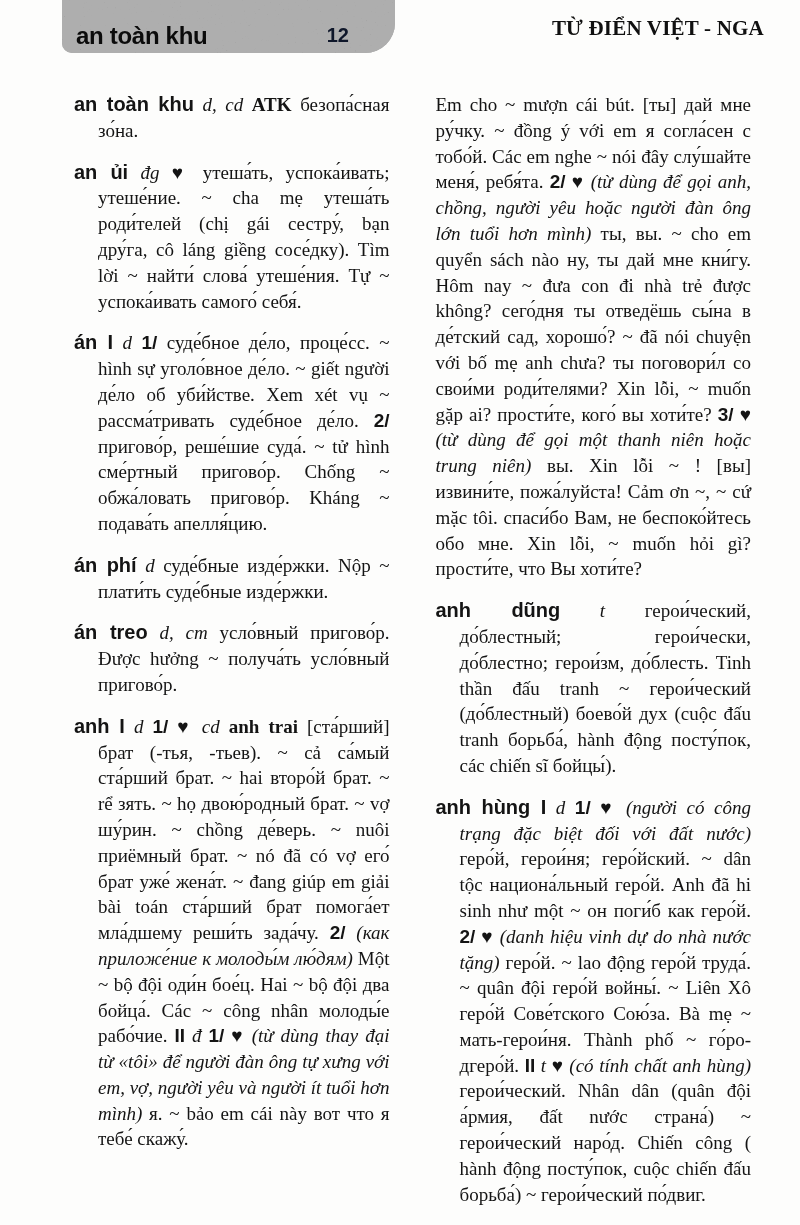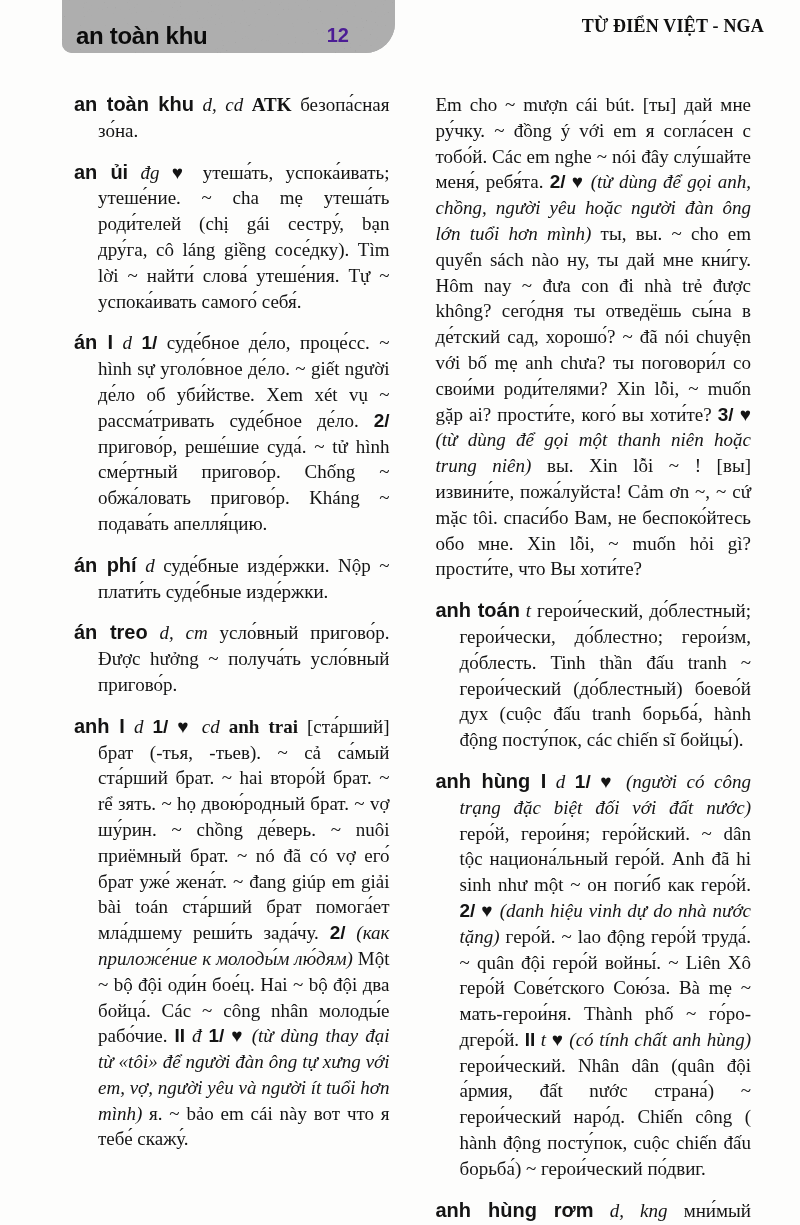--- a/index.html
+++ b/index.html
@@ -27,26 +27,26 @@
   .banner svg.noise { position: absolute; left: 0; top: 0; width: 100%; height: 100%; }
   .banner-word {
     position: absolute; left: 14px; bottom: 3px;
     font-family: "Liberation Sans", "DejaVu Sans", sans-serif;
     font-weight: 700; font-size: 24px; letter-spacing: -0.3px;
     color: #0b0b0b;
   }
   .banner-num {
     position: absolute; right: 46px; bottom: 6px;
     font-family: "Liberation Sans", "DejaVu Sans", sans-serif;
-    font-weight: 700; font-size: 20px; color: #4c1d95;
+    font-weight: 700; font-size: 20px; color: #0f172a;
   }
   .dict-title {
     position: absolute; right: 36px; top: 16px;
     font-family: "Liberation Serif", "DejaVu Serif", serif;
-    font-weight: 700; font-size: 18px; letter-spacing: 0.2px;
+    font-weight: 700; font-size: 21px; letter-spacing: 0.2px;
     color: #101010;
     white-space: nowrap;
   }
 
   
   .page-body {
     display: flex;
     gap: 14px;
     padding: 4px 33px 0 58px;
   }
@@ -96,17 +96,17 @@
   <div class="col">
       <p class="entry"><span class="hw">an toàn khu</span><span class="i"> d, cd </span><span class="b">ATK</span><span> безопа́сная зо́на.</span></p>
       <p class="entry"><span class="hw">an ủi</span><span class="i"> đg </span><span>♥ утеша́ть, успока́ивать; утеше́ние. ~ cha mẹ утеша́ть роди́телей (chị gái сестру́, bạn дру́га, cô láng giềng сосе́дку). Tìm lời ~ найти́ слова́ утеше́ния. Tự ~ успока́ивать самого́ себя́.</span></p>
       <p class="entry"><span class="hw">án I</span><span class="i"> d </span><span class="bs">1/</span><span> суде́бное де́ло, проце́сс. ~ hình sự уголо́вное де́ло. ~ giết người де́ло об уби́йстве. Xem xét vụ ~ рассма́тривать суде́бное де́ло. </span><span class="bs">2/</span><span> пригово́р, реше́шие суда́. ~ tử hình сме́ртный пригово́р. Chống ~ обжа́ловать пригово́р. Kháng ~ подава́ть апелля́цию.</span></p>
       <p class="entry"><span class="hw">án phí</span><span class="i"> d </span><span>суде́бные изде́ржки. Nộp ~ плати́ть суде́бные изде́ржки.</span></p>
       <p class="entry"><span class="hw">án treo</span><span class="i"> d, cm </span><span>усло́вный пригово́р. Được hưởng ~ получа́ть усло́вный пригово́р.</span></p>
       <p class="entry"><span class="hw">anh I</span><span class="i"> d </span><span class="bs">1/</span><span> ♥ </span><span class="i">cd </span><span class="b">anh trai</span><span> [ста́рший] брат (-тья, -тьев). ~ cả са́мый ста́рший брат. ~ hai второ́й брат. ~ rể зять. ~ họ двою́родный брат. ~ vợ шу́рин. ~ chồng де́верь. ~ nuôi приёмный брат. ~ nó đã có vợ его́ брат уже́ жена́т. ~ đang giúp em giải bài toán ста́рший брат помога́ет мла́дшему реши́ть зада́чу. </span><span class="bs">2/</span><span> </span><span class="i">(как приложе́ние к молоды́м лю́дям)</span><span> Một ~ bộ đội оди́н бое́ц. Hai ~ bộ đội два бойца́. Các ~ công nhân молоды́е рабо́чие. </span><span class="bs">II</span><span class="i"> đ </span><span class="bs">1/</span><span> ♥ </span><span class="i">(từ dùng thay đại từ «tôi» để người đàn ông tự xưng với em, vợ, người yêu và người ít tuổi hơn mình)</span><span> я. ~ bảo em cái này вот что я тебе́ скажу́.</span></p>
     </div>
   <div class="col">
       <p class="entry runover"><span>Em cho ~ mượn cái bút. [ты] дай мне ру́чку. ~ đồng ý với em я согла́сен с тобо́й. Các em nghe ~ nói đây слу́шайте меня́, ребя́та. </span><span class="bs">2/</span><span> ♥ </span><span class="i">(từ dùng để gọi anh, chồng, người yêu hoặc người đàn ông lớn tuổi hơn mình)</span><span> ты, вы. ~ cho em quyển sách nào ну, ты дай мне кни́гу. Hôm nay ~ đưa con đi nhà trẻ được không? сего́дня ты отведёшь сы́на в де́тский сад, хорошо́? ~ đã nói chuyện với bố mẹ anh chưa? ты поговори́л со свои́ми роди́телями? Xin lỗi, ~ muốn gặp ai? прости́те, кого́ вы хоти́те? </span><span class="bs">3/</span><span> ♥ </span><span class="i">(từ dùng để gọi một thanh niên hoặc trung niên)</span><span> вы. Xin lỗi ~ ! [вы] извини́те, пожа́луйста! Cảm ơn ~, ~ cứ mặc tôi. спаси́бо Вам, не беспоко́йтесь обо мне. Xin lỗi, ~ muốn hỏi gì? прости́те, что Вы хоти́те?</span></p>
-      <p class="entry"><span class="hw">anh toán</span><span class="i"> t </span><span>герои́ческий, до́блестный; герои́чески, до́блестно; герои́зм, до́блесть. Tinh thần đấu tranh ~ герои́ческий (до́блестный) боево́й дух (cuộc đấu tranh борьба́, hành động посту́пок, các chiến sĩ бойцы́).</span></p>
+      <p class="entry"><span class="hw">anh dũng</span><span class="i"> t </span><span>герои́ческий, до́блестный; герои́чески, до́блестно; герои́зм, до́блесть. Tinh thần đấu tranh ~ герои́ческий (до́блестный) боево́й дух (cuộc đấu tranh борьба́, hành động посту́пок, các chiến sĩ бойцы́).</span></p>
       <p class="entry"><span class="hw">anh hùng I</span><span class="i"> d </span><span class="bs">1/</span><span> ♥ </span><span class="i">(người có công trạng đặc biệt đối với đất nước)</span><span> геро́й, герои́ня; геро́йский. ~ dân tộc национа́льный геро́й. Anh đã hi sinh như một ~ он поги́б как геро́й. </span><span class="bs">2/</span><span> ♥ </span><span class="i">(danh hiệu vinh dự do nhà nước tặng)</span><span> геро́й. ~ lao động геро́й труда́. ~ quân đội геро́й войны́. ~ Liên Xô геро́й Сове́тского Сою́за. Bà mẹ ~ мать-герои́ня. Thành phố ~ го́ро-дгеро́й. </span><span class="bs">II</span><span class="i"> t </span><span>♥ </span><span class="i">(có tính chất anh hùng)</span><span> герои́ческий. Nhân dân (quân đội а́рмия, đất nước страна́) ~ герои́ческий наро́д. Chiến công ( hành động посту́пок, cuộc chiến đấu борьба́) ~ герои́ческий по́двиг.</span></p>
       <p class="entry"><span class="hw">anh hùng rơm</span><span class="i"> d, kng </span><span>мни́мый (соло́менный) геро́й, ры́царь на час.</span></p>
     </div>
 </div>
 
 </body></html>

